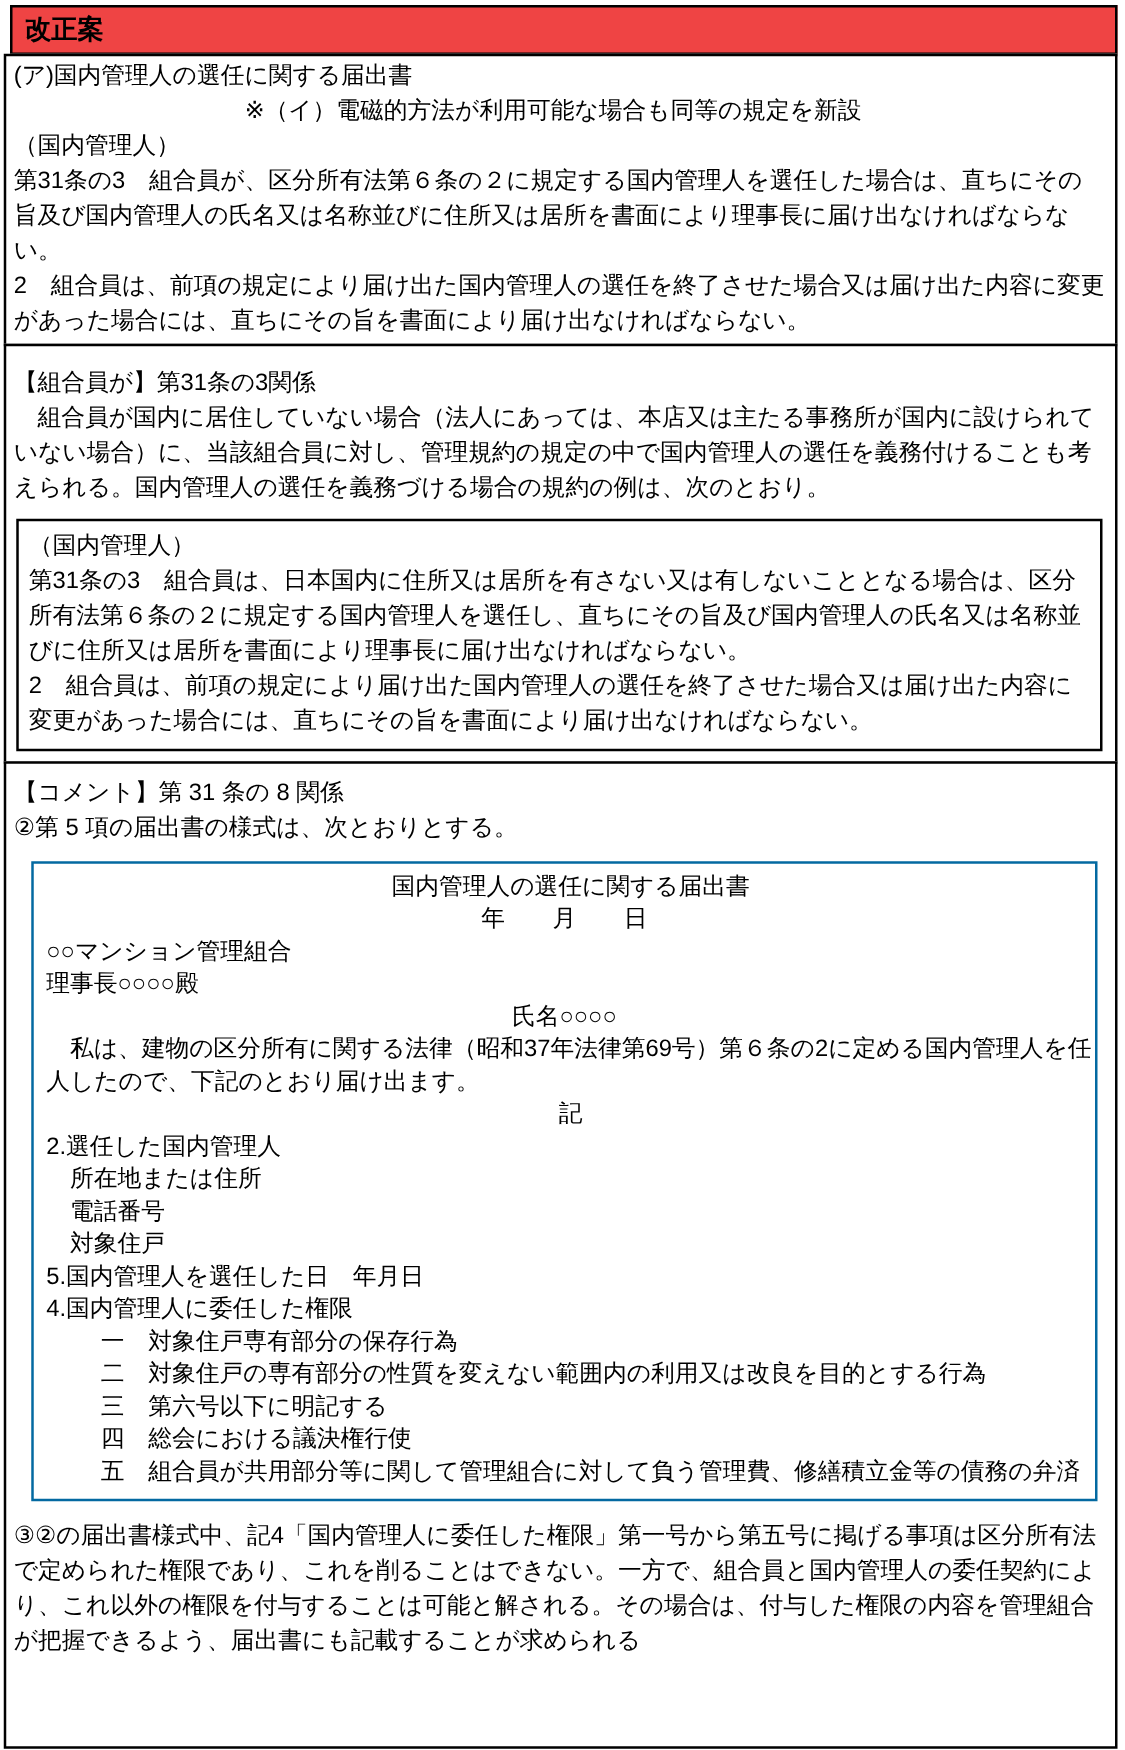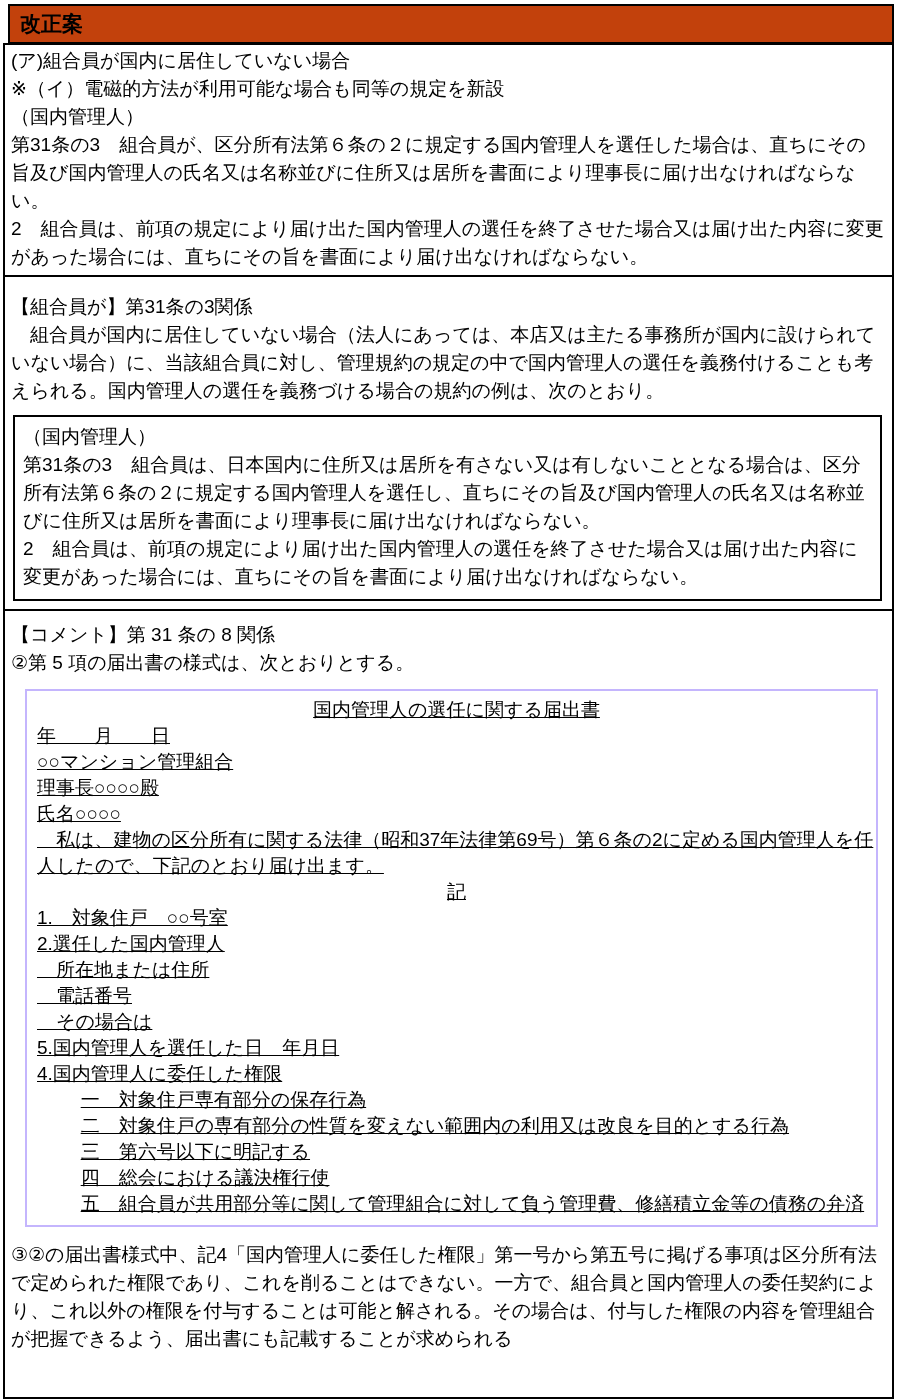--- a/index.html
+++ b/index.html
@@ -14,56 +14,55 @@
     border:2px solid #000;
     margin:-2px 6px 0 3px;
     padding:2px 8px 4px 6px;
     font-size:19px;
     line-height:28px;
     background:#fff;
   }
   .box:first-child{margin-top:0;}
   .header-box{
     margin:0 6px 0 8px;
-    background:#c2410c;
+    background:#ef4444;
     font-weight:bold;
     font-size:21px;
     padding:3px 10px;
     line-height:30px;
     border-bottom-width:3px;
   }
   .line{white-space:pre-wrap;}
-  .right{text-align:left;padding-right:10px;}
+  .right{text-align:center;padding-right:10px;}
   .center{text-align:center;}
   .inner-box{
     border:2px solid #000;
     margin:10px 2px 4px 2px;
     padding:6px 8px 8px 8px;
   }
   .form-box{
-    border:2px solid #c4b5fd;
+    border:2px solid #0369a1;
     margin:12px 6px 14px 14px;
     padding:6px 0 8px 10px;
     line-height:26px;
-    text-decoration:underline;
   }
   .indent-power{padding-left:2.3em;}
   .comment-heading{padding-top:4px;}
 </style>
 </head>
 <body>
 
 <div class="doc">
 
   <div class="box header-box">
     <span>改正案</span>
   </div>
 
   <div class="box" style="min-height:218px;">
-    <div class="line">(ア)組合員が国内に居住していない場合</div>
+    <div class="line">(ア)国内管理人の選任に関する届出書</div>
     <div class="line right">※（イ）電磁的方法が利用可能な場合も同等の規定を新設</div>
     <div class="line">（国内管理人）</div>
     <div class="line">第31条の3　組合員が、区分所有法第６条の２に規定する国内管理人を選任した場合は、直ちにその旨及び国内管理人の氏名又は名称並びに住所又は居所を書面により理事長に届け出なければならない。</div>
     <div class="line">2　組合員は、前項の規定により届け出た国内管理人の選任を終了させた場合又は届け出た内容に変更があった場合には、直ちにその旨を書面により届け出なければならない。</div>
   </div>
 
   <div class="box" style="min-height:316px;">
     <div class="line comment-heading" style="padding-top:14px;">【組合員が】第31条の3関係</div>
     <div class="line">　組合員が国内に居住していない場合（法人にあっては、本店又は主たる事務所が国内に設けられていない場合）に、当該組合員に対し、管理規約の規定の中で国内管理人の選任を義務付けることも考えられる。国内管理人の選任を義務づける場合の規約の例は、次のとおり。</div>
     <div class="inner-box">
@@ -78,25 +77,24 @@
     <div class="line">②第 5 項の届出書の様式は、次とおりとする。</div>
 
     <div class="form-box">
       <div class="line center">国内管理人の選任に関する届出書</div>
       <div class="line right">年　　月　　日</div>
       <div class="line">○○マンション管理組合</div>
       <div class="line">理事長○○○○殿</div>
       <div class="line right">氏名○○○○</div>
       <div class="line">　私は、建物の区分所有に関する法律（昭和37年法律第69号）第６条の2に定める国内管理人を任人したので、下記のとおり届け出ます。</div>
       <div class="line center">記</div>
-      <div class="line">1.　対象住戸　○○号室</div>
       <div class="line">2.選任した国内管理人</div>
       <div class="line">　所在地または住所</div>
       <div class="line">　電話番号</div>
-      <div class="line">　その場合は</div>
+      <div class="line">　対象住戸</div>
       <div class="line">5.国内管理人を選任した日　年月日</div>
       <div class="line">4.国内管理人に委任した権限</div>
       <div class="line indent-power">一　対象住戸専有部分の保存行為</div>
       <div class="line indent-power">二　対象住戸の専有部分の性質を変えない範囲内の利用又は改良を目的とする行為</div>
       <div class="line indent-power">三　第六号以下に明記する</div>
       <div class="line indent-power">四　総会における議決権行使</div>
       <div class="line indent-power">五　組合員が共用部分等に関して管理組合に対して負う管理費、修繕積立金等の債務の弁済</div>
     </div>
 
     <div class="line">③②の届出書様式中、記4「国内管理人に委任した権限」第一号から第五号に掲げる事項は区分所有法で定められた権限であり、これを削ることはできない。一方で、組合員と国内管理人の委任契約により、これ以外の権限を付与することは可能と解される。その場合は、付与した権限の内容を管理組合が把握できるよう、届出書にも記載することが求められる</div>

